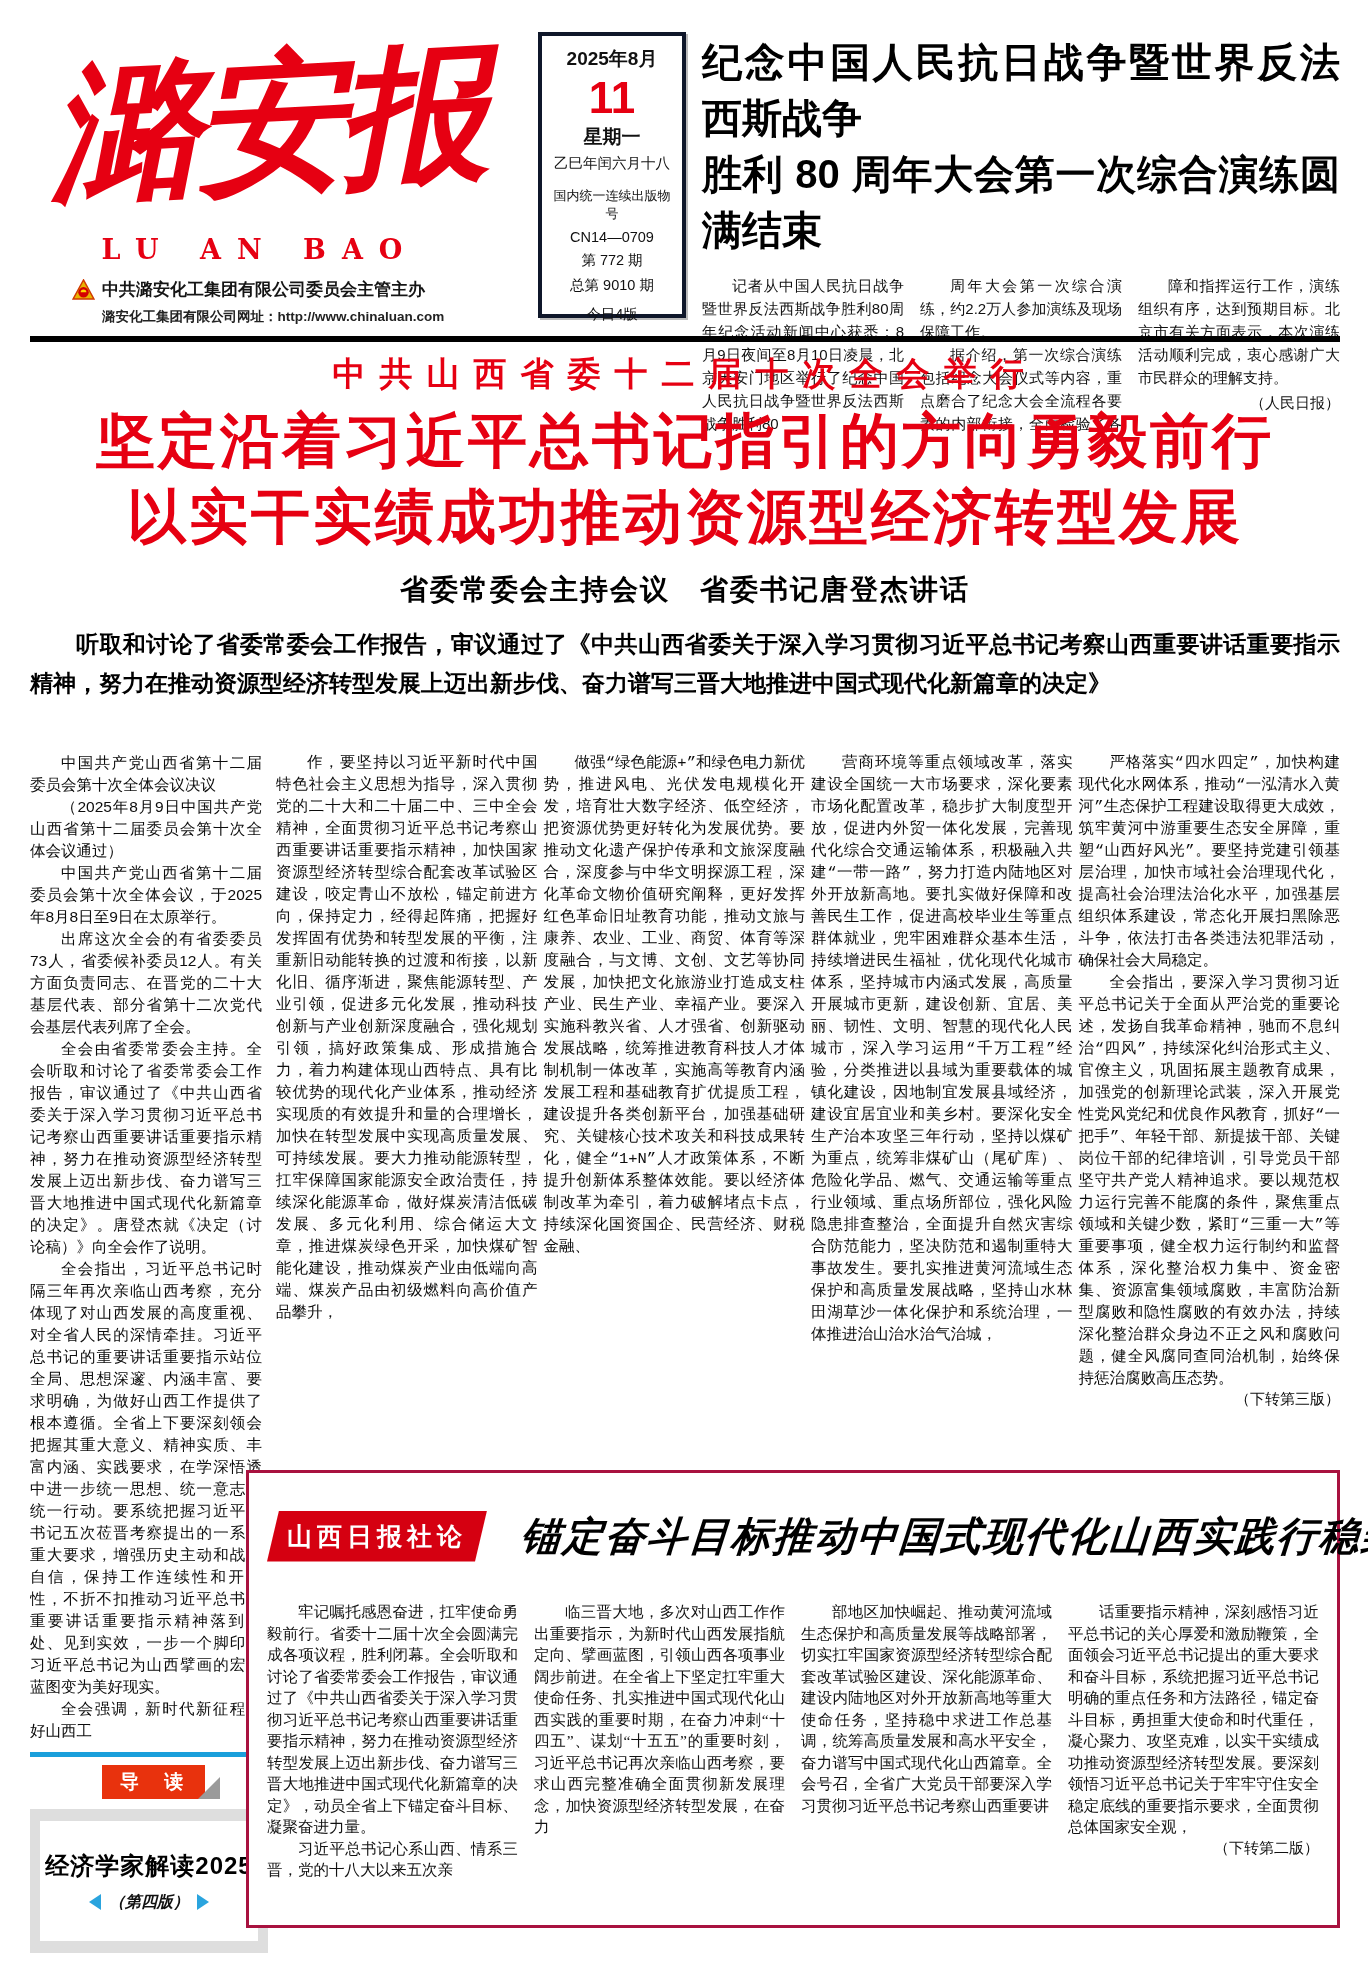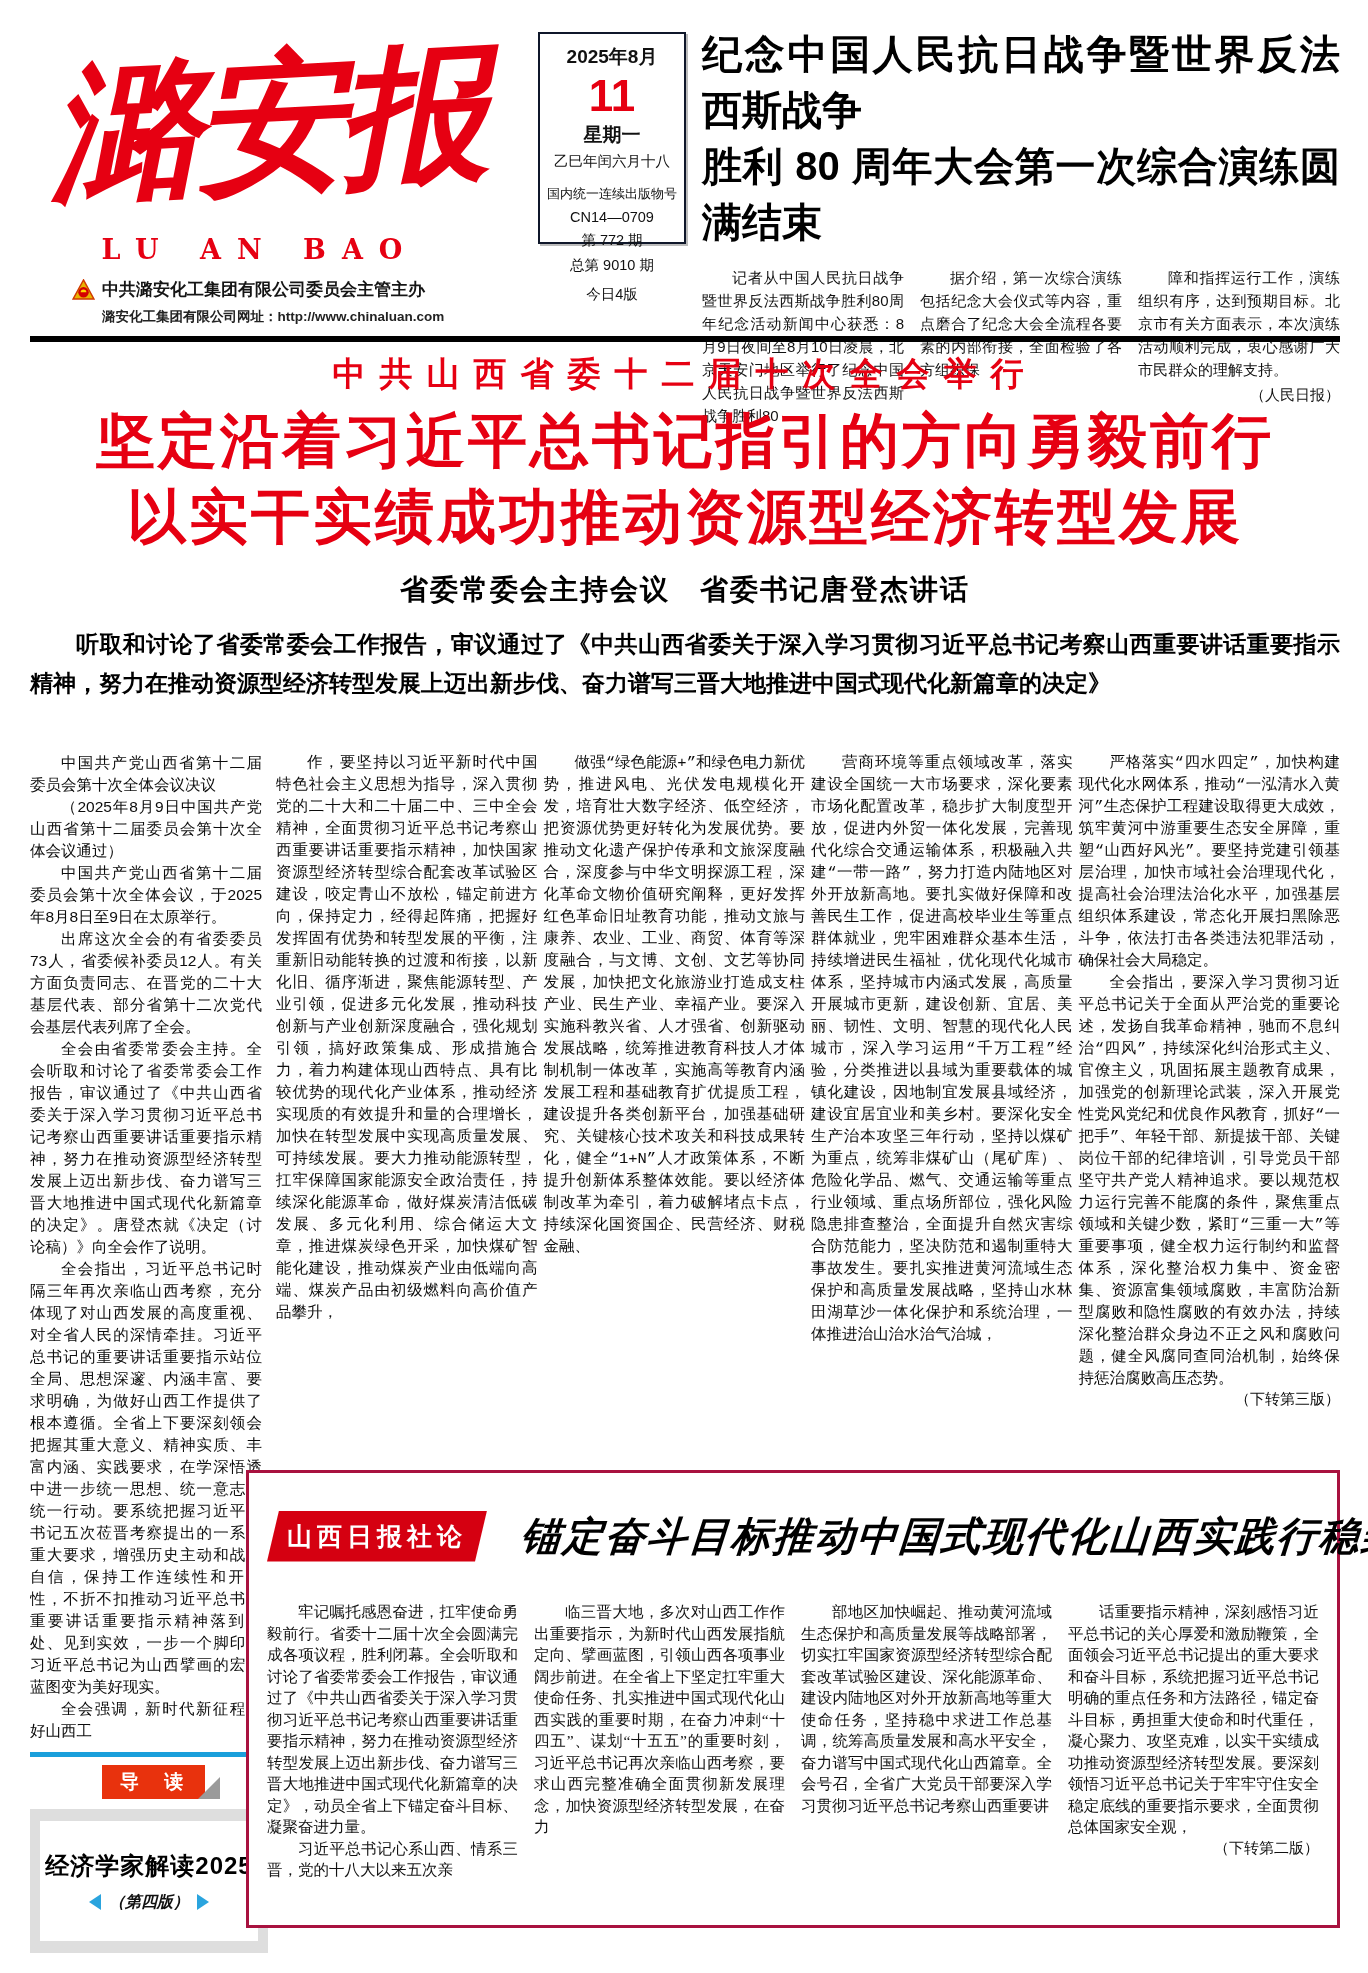--- a/index.html
+++ b/index.html
@@ -12,33 +12,33 @@
   .mast-title{position:absolute;left:6px;top:4px;width:440px;height:210px;color:#e60012;
     font-family:"DejaVu Serif",serif;font-style:italic;font-weight:bold;font-size:150px;line-height:200px;
     letter-spacing:-6px;transform:rotate(-3deg);text-align:center;}
   .mast-pinyin{position:absolute;left:0;top:216px;width:440px;text-align:center;color:#e60012;
     font-family:"DejaVu Serif",serif;font-size:27px;letter-spacing:16px;font-weight:bold;}
   .sponsor-row{position:absolute;left:32px;top:258px;width:430px;height:26px;display:flex;align-items:center;gap:7px;}
   .logo{width:23px;height:21px;flex:0 0 auto;}
   .sponsor{font-size:17px;font-weight:bold;color:#151515;white-space:nowrap;}
   .website{position:absolute;left:62px;top:290px;width:400px;font-size:13.5px;color:#222;font-weight:bold;}
 
-  .datebox{position:absolute;left:508px;top:14px;width:148px;height:212px;border:2px solid #0f172a;
+  .datebox{position:absolute;left:508px;top:14px;width:148px;height:286px;border:4px solid #0f172a;
     box-shadow:2px 2px 0 #bbb;padding:10px 6px 6px 6px;box-sizing:border-box;text-align:center;}
   .db-ym{font-size:19px;font-weight:bold;color:#111;}
   .db-day{font-size:44px;font-weight:bold;color:#e60012;line-height:48px;margin-top:2px;}
   .db-week{font-size:19px;font-weight:bold;margin-top:2px;}
   .db-lunar{font-size:14.5px;margin-top:4px;}
   .db-issn-label{font-size:13px;margin-top:14px;}
   .db-issn{font-size:14.5px;margin-top:6px;}
   .db-issue{font-size:14.5px;margin-top:6px;}
   .db-total{font-size:14.5px;margin-top:6px;}
   .db-pages{font-size:14.5px;margin-top:10px;}
 
-  .topstory{position:absolute;left:672px;top:8px;width:638px;height:304px;}
+  .topstory{position:absolute;left:672px;top:16px;width:638px;height:304px;}
   .ts-headline{font-size:40px;line-height:56px;font-weight:900;color:#000;letter-spacing:0px;
     font-family:"Liberation Sans",sans-serif;text-align:justify;}
   .ts-cols{display:flex;gap:16px;margin-top:16px;height:158px;overflow:hidden;}
   .ts-col{flex:1;font-size:15px;line-height:23px;text-align:justify;}
   .ts-col p{margin:0;text-indent:2em;}
   .ts-byline{text-align:right;font-size:15px;margin-top:2px;}
 
   .black-bar{position:absolute;left:30px;top:336px;width:1310px;height:6px;background:#000;}
 
   
@@ -127,20 +127,21 @@
     <div class="topstory">
       <div class="ts-headline">
         <div>纪念中国人民抗日战争暨世界反法西斯战争</div>
         <div>胜利 80 周年大会第一次综合演练圆满结束</div>
       </div>
       <div class="ts-cols">
         <div class="ts-col">
             <p>记者从中国人民抗日战争暨世界反法西斯战争胜利80周年纪念活动新闻中心获悉：8月9日夜间至8月10日凌晨，北京天安门地区举行了纪念中国人民抗日战争暨世界反法西斯战争胜利80</p>
           </div>
         <div class="ts-col">
+            <p>周年大会第一次综合演练，约2.2万人参加演练及现场保障工作。</p>
             <p>据介绍，第一次综合演练包括纪念大会仪式等内容，重点磨合了纪念大会全流程各要素的内部衔接，全面检验了各方组织保</p>
           </div>
         <div class="ts-col">
           <div>
               <p>障和指挥运行工作，演练组织有序，达到预期目标。北京市有关方面表示，本次演练活动顺利完成，衷心感谢广大市民群众的理解支持。</p>
             </div>
           <div class="ts-byline">（人民日报）</div>
         </div>
       </div>
     </div>

